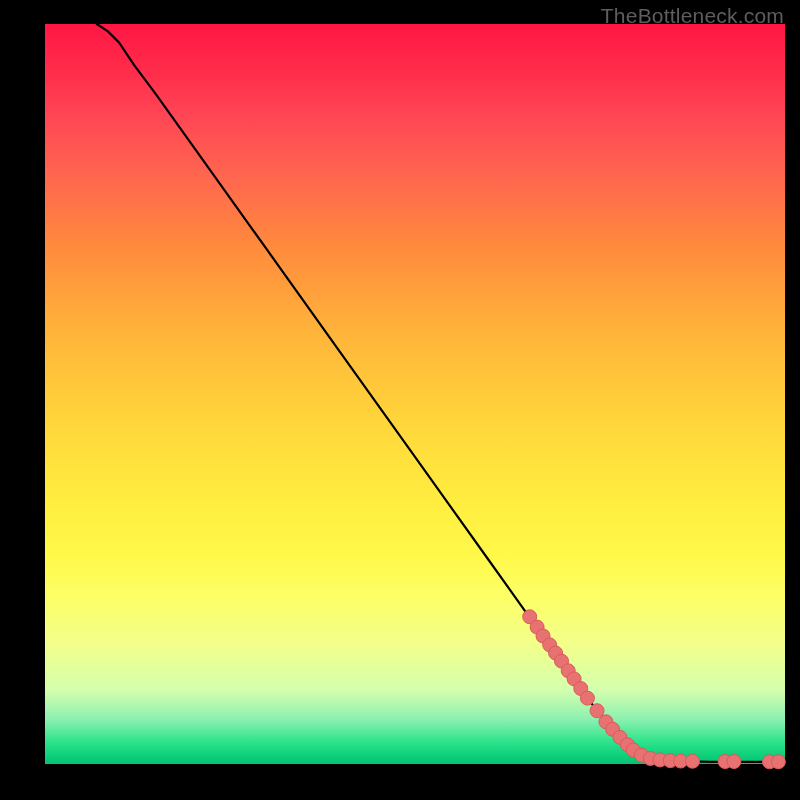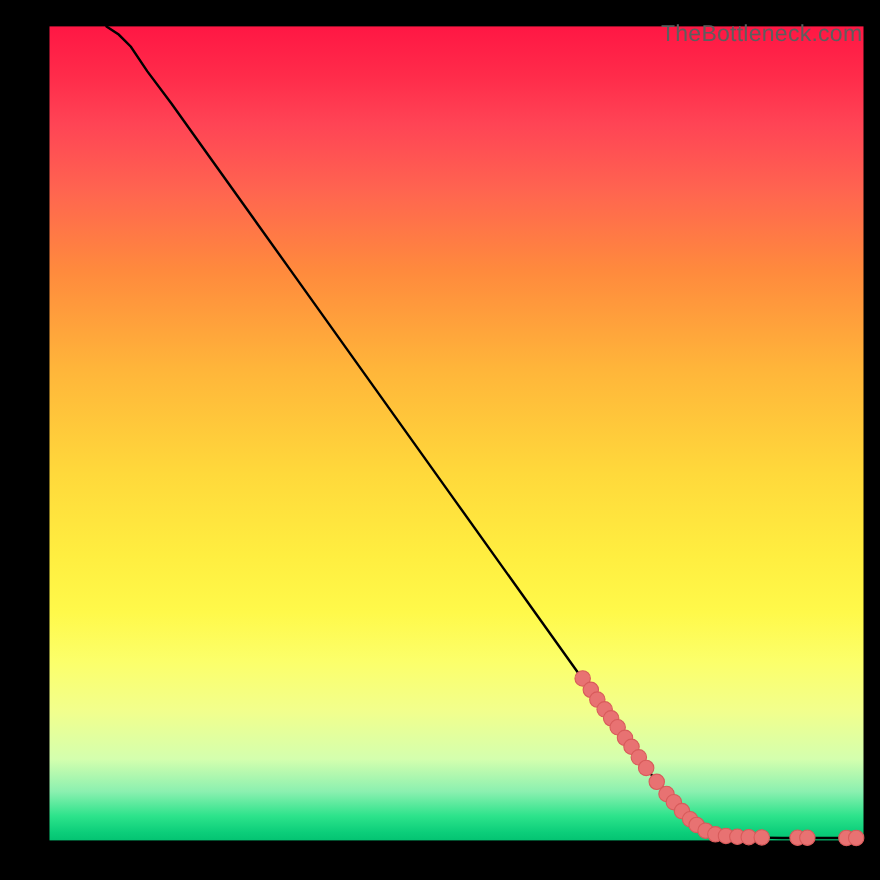--- a/index.html
+++ b/index.html
@@ -37,21 +37,21 @@
       #f2ff8c 84%,
       #d4ffae 90%,
       #8bf0b0 94%,
       #2de38b 97%,
       #0cce7a 99%,
       #04c372 100%
     );
   }
   .watermark {
     position: absolute;
-    top: 19px;
+    top: 4px;
     right: 16px;
     color: #5e5e5e;
     font-size: 21px;
     font-weight: 400;
     letter-spacing: 0.2px;
   }
   svg.curve {
     position: absolute;
     inset: 0;
     width: 100%;

